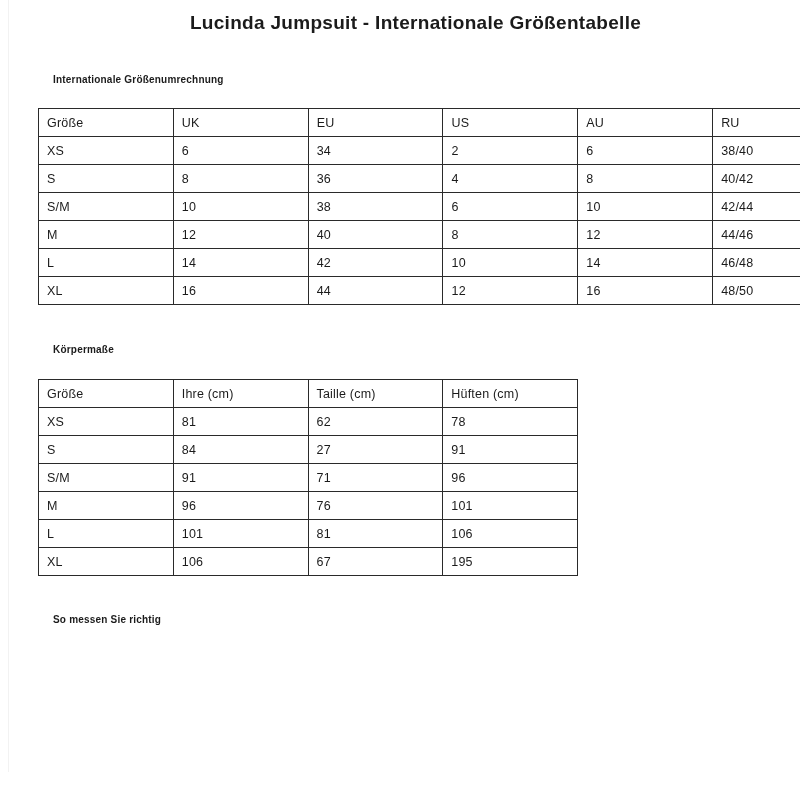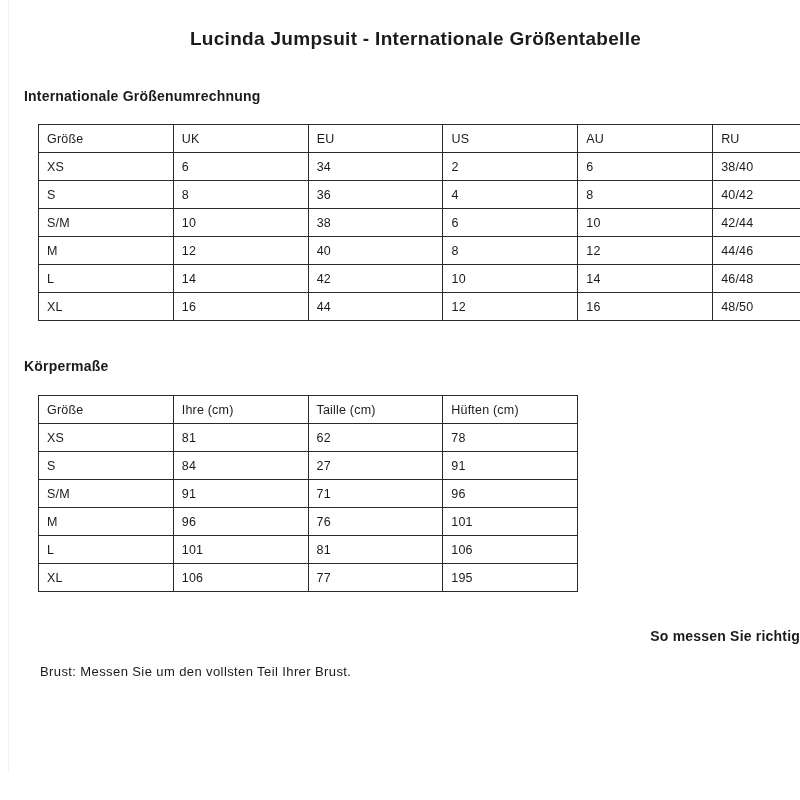--- a/index.html
+++ b/index.html
@@ -13,38 +13,38 @@
     color: #1b1b1b;
     position: relative;
   }
   .scan-line {
     position: absolute;
     left: 8px; top: 0;
     width: 1px; height: 772px;
     background: #f2f2f2;
   }
   .doc-title {
-    margin-top: 28px;
+    margin-top: 12px;
     text-align: center;
     font-size: 19px;
     font-weight: bold;
     letter-spacing: 0.3px;
     line-height: 22px;
     padding-left: 31px;
   }
   .section-heading {
-    margin-left: 24px;
-    font-size: 14px;
+    margin-left: 53px;
+    font-size: 10px;
     font-weight: bold;
     letter-spacing: 0.2px;
     line-height: 16px;
   }
   .h1 { margin-top: 38px; }
   .h2 { margin-top: 37px; }
-  .h3 { margin-top: 36px; text-align: right; }
+  .h3 { margin-top: 36px; }
   table {
     border-collapse: collapse;
     table-layout: fixed;
     margin-left: 38px;
     font-size: 12.5px;
   }
   .t1 { margin-top: 20px; width: 810px; }  
   .t2 { margin-top: 21px; width: 540px; }
   th, td {
     border: 1px solid #2a2a2a;
@@ -177,23 +177,22 @@
       </tr>
       <tr>
         <td>L</td>
         <td>101</td>
         <td>81</td>
         <td>106</td>
       </tr>
       <tr>
         <td>XL</td>
         <td>106</td>
-        <td>77</td>
+        <td>67</td>
         <td>195</td>
       </tr>
     </tbody>
   </table>
 
 <h2 class="section-heading h3">So messen Sie richtig</h2>
 
 <div class="instructions">
-  <p>Brust: Messen Sie um den vollsten Teil Ihrer Brust.</p>
 </div>
 
 </body></html>

